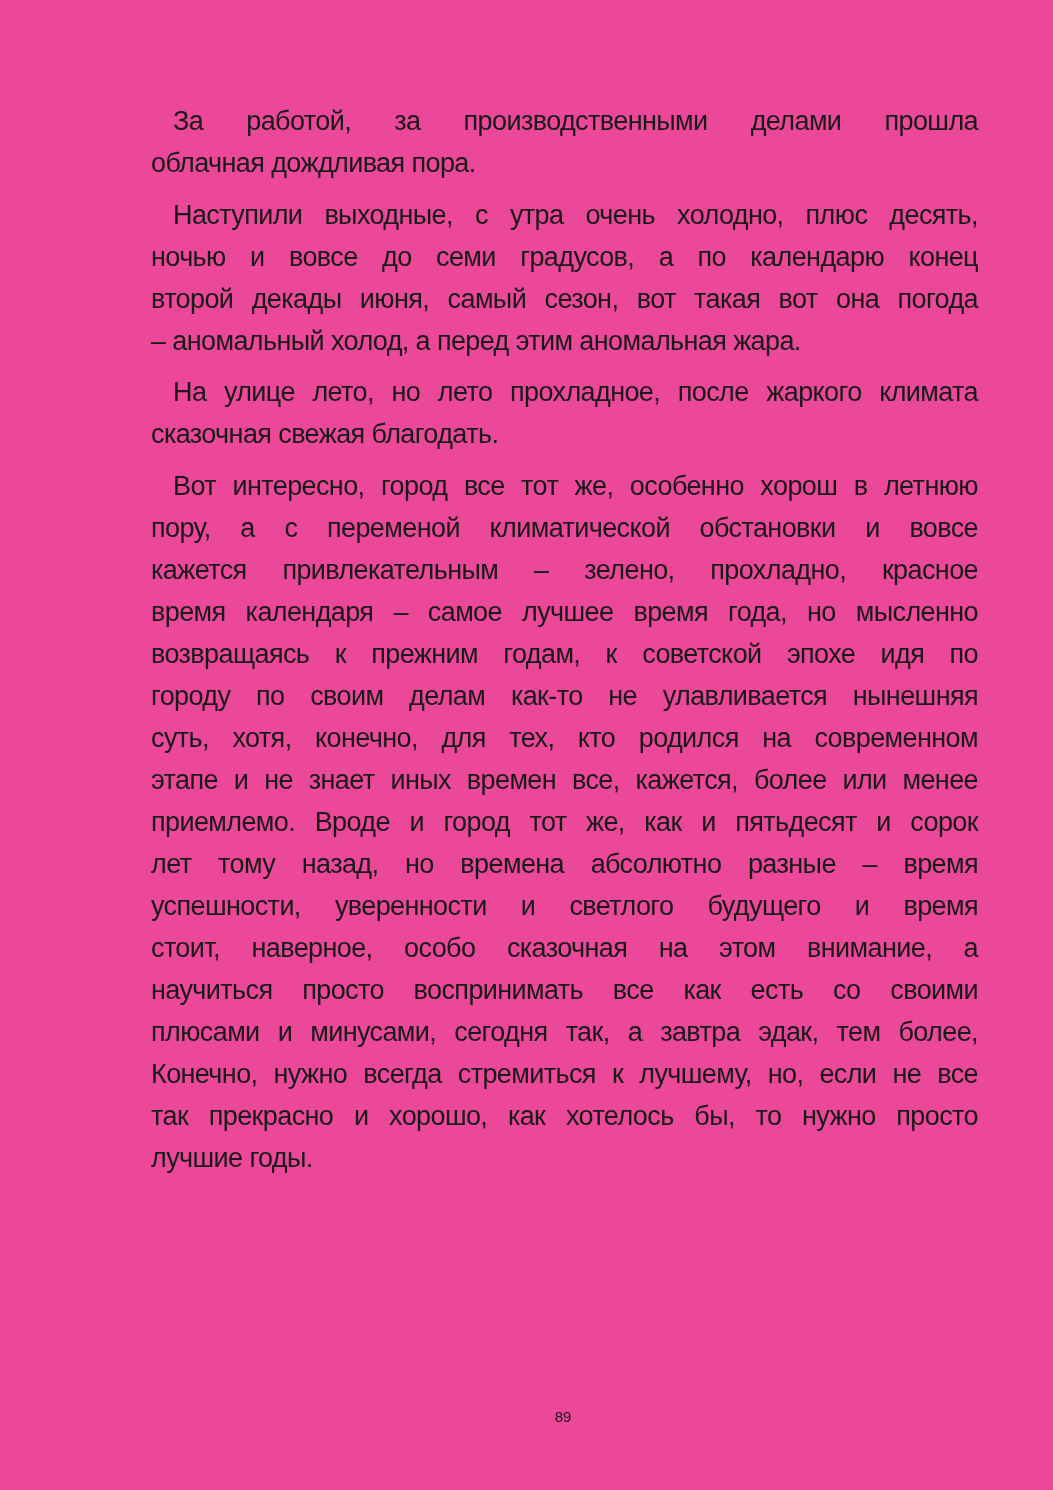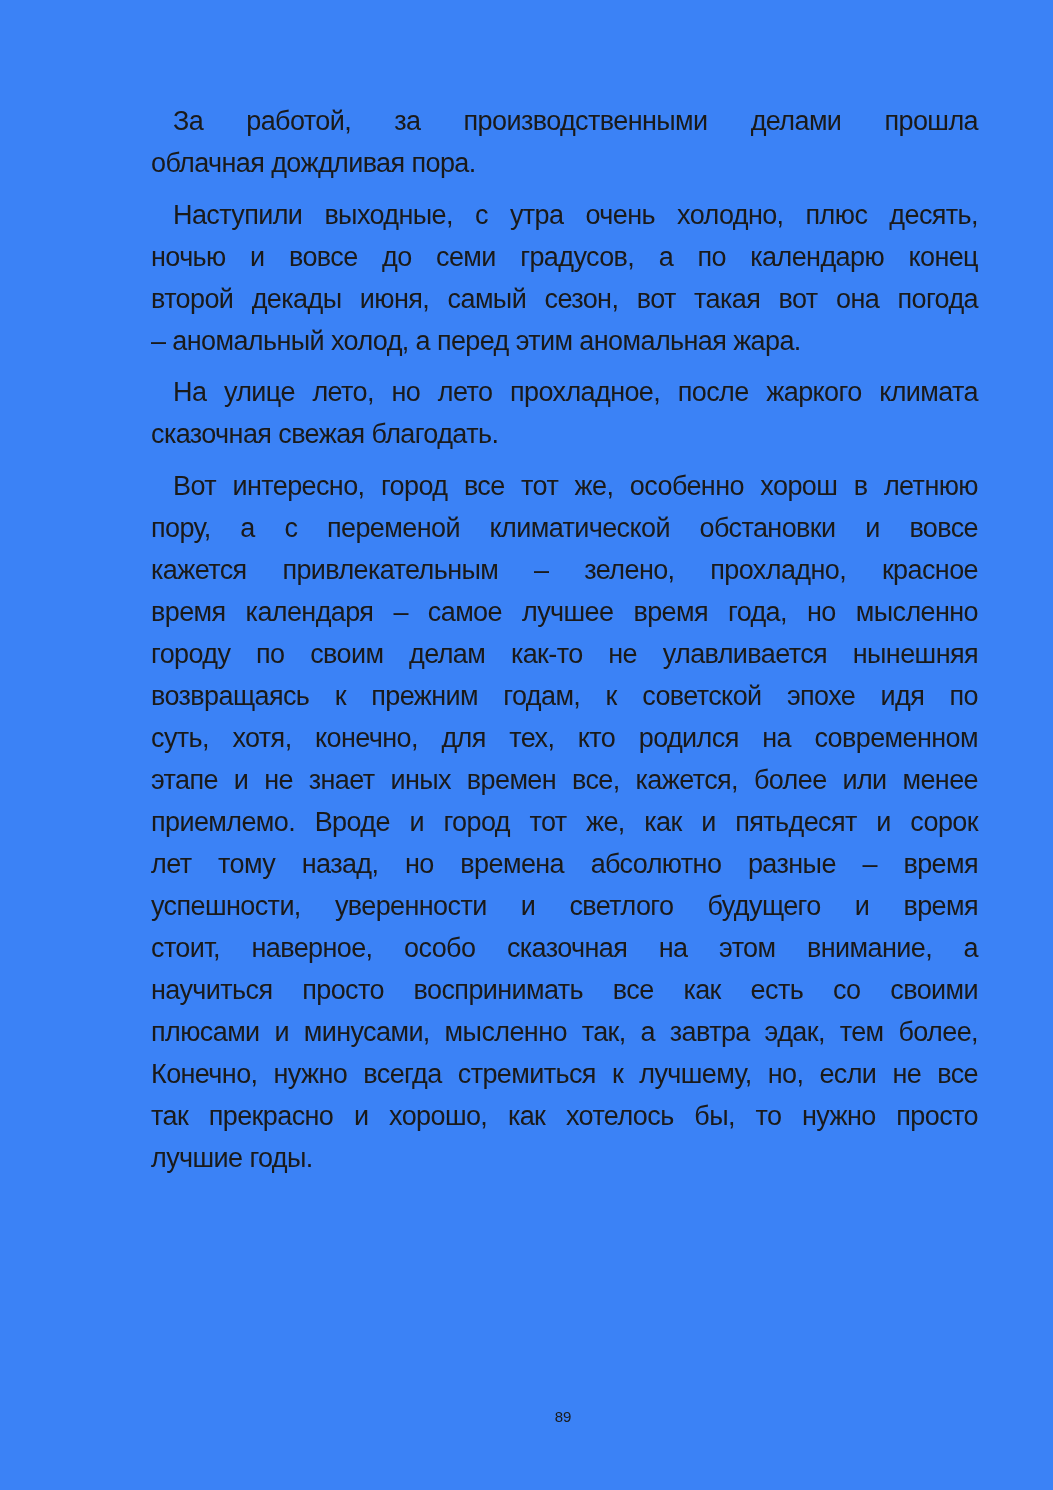--- a/index.html
+++ b/index.html
@@ -13,21 +13,21 @@
       position: relative;
       overflow: hidden;
       font-family: "Liberation Sans", "DejaVu Sans", sans-serif;
       color: #1a1a1a;
     }
     .page {
       position: absolute;
       left: 0; top: 0;
       width: 1053px;
       height: 1490px;
-      background: #3b82f6;
+      background: #ec4899;
     }
     .text-block {
       position: absolute;
       left: 151px;
       top: 100px;
       width: 827px;
     }
     .line {
       display: block;
       height: 42px;
@@ -82,30 +82,30 @@
       <span class="line justify first">На улице лето, но лето прохладное, после жаркого климата</span>
       <span class="line">сказочная свежая благодать.</span>
     </div>
     <span class="para-gap"></span>
 
     <div>
       <span class="line justify first">Вот интересно, город все тот же, особенно хорош в летнюю</span>
       <span class="line justify">пору, а с переменой климатической обстановки и вовсе</span>
       <span class="line justify">кажется привлекательным – зелено, прохладно, красное</span>
       <span class="line justify">время календаря – самое лучшее время года, но мысленно</span>
+      <span class="line justify">возвращаясь к прежним годам, к советской эпохе идя по</span>
       <span class="line justify">городу по своим делам как-то не улавливается нынешняя</span>
-      <span class="line justify">возвращаясь к прежним годам, к советской эпохе идя по</span>
       <span class="line justify">суть, хотя, конечно, для тех, кто родился на современном</span>
       <span class="line justify">этапе и не знает иных времен все, кажется, более или менее</span>
       <span class="line justify">приемлемо. Вроде и город тот же, как и пятьдесят и сорок</span>
       <span class="line justify">лет тому назад, но времена абсолютно разные – время</span>
       <span class="line justify">успешности, уверенности и светлого будущего и время</span>
       <span class="line justify">стоит, наверное, особо сказочная на этом внимание, а</span>
       <span class="line justify">научиться просто воспринимать все как есть со своими</span>
-      <span class="line justify">плюсами и минусами, мысленно так, а завтра эдак, тем более,</span>
+      <span class="line justify">плюсами и минусами, сегодня так, а завтра эдак, тем более,</span>
       <span class="line justify">Конечно, нужно всегда стремиться к лучшему, но, если не все</span>
       <span class="line justify">так прекрасно и хорошо, как хотелось бы, то нужно просто</span>
       <span class="line">лучшие годы.</span>
     </div>
   </div>
 
   <div class="page-number">89</div>
 </div>
 
 </body></html>

